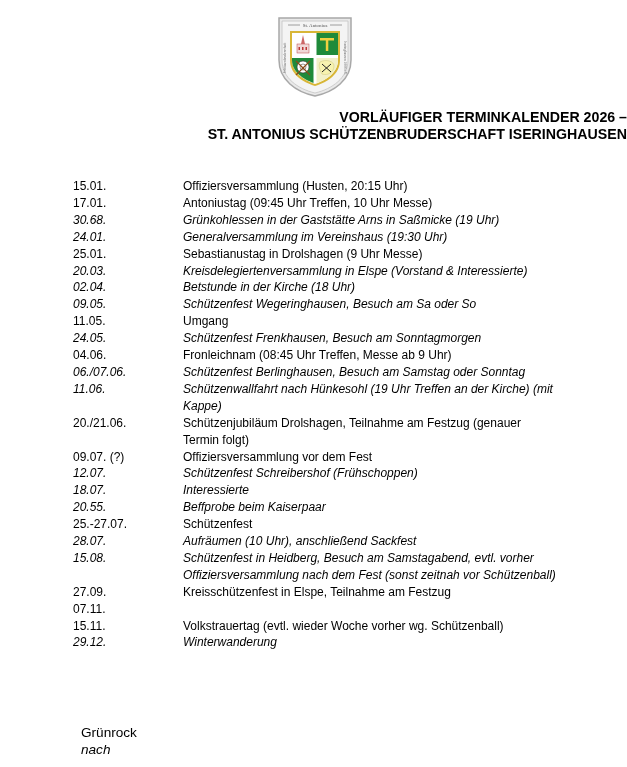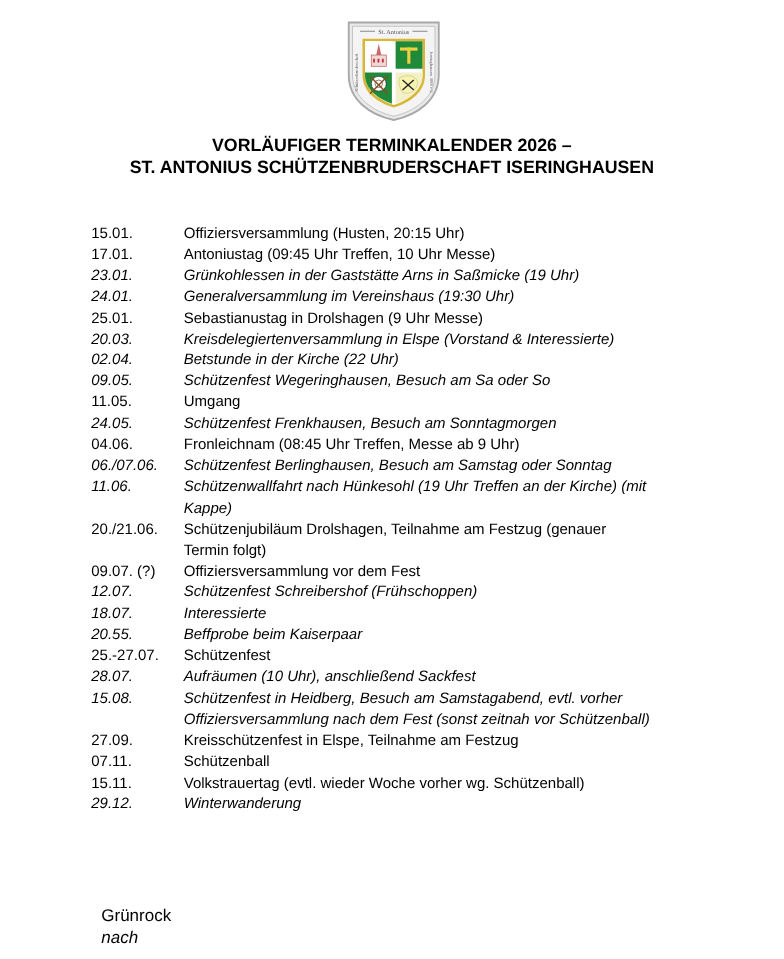--- a/index.html
+++ b/index.html
@@ -20,21 +20,21 @@
       left: 276px;
       top: 14px;
       width: 78px;
       height: 84px;
     }
     .title {
       position: absolute;
       left: 0;
       width: 627px;
       top: 109px;
-      text-align: center;
+      text-align: right;
       font-weight: bold;
       font-size: 14.2px;
       line-height: 16.5px;
     }
     .events {
       position: absolute;
       left: 73px;
       top: 178px;
       width: 520px;
       font-size: 12px;
@@ -43,20 +43,21 @@
     .ev {
       display: flex;
     }
     .ev .date {
       width: 74px;
       flex: 0 0 74px;
       white-space: nowrap;
     }
     .ev .desc {
       flex: 1;
+      margin-left: 36px;
     }
     .ev.italic {
       font-style: italic;
     }
     .legend {
       position: absolute;
       left: 81px;
       top: 725px;
       font-size: 13.6px;
       line-height: 16.9px;
@@ -116,38 +117,38 @@
 <div class="events">
   <div class="ev">
       <span class="date">15.01.</span>
       <span class="desc">Offiziersversammlung (Husten, 20:15 Uhr)</span>
     </div>
   <div class="ev">
       <span class="date">17.01.</span>
       <span class="desc">Antoniustag (09:45 Uhr Treffen, 10 Uhr Messe)</span>
     </div>
   <div class="ev italic">
-      <span class="date">23.01.</span>
+      <span class="date">30.68.</span>
       <span class="desc">Grünkohlessen in der Gaststätte Arns in Saßmicke (19 Uhr)</span>
     </div>
   <div class="ev italic">
       <span class="date">24.01.</span>
       <span class="desc">Generalversammlung im Vereinshaus (19:30 Uhr)</span>
     </div>
   <div class="ev">
       <span class="date">25.01.</span>
       <span class="desc">Sebastianustag in Drolshagen (9 Uhr Messe)</span>
     </div>
   <div class="ev italic">
       <span class="date">20.03.</span>
       <span class="desc" style="max-width:355px">Kreisdelegiertenversammlung in Elspe (Vorstand &amp; Interessierte)</span>
     </div>
   <div class="ev italic">
       <span class="date">02.04.</span>
-      <span class="desc">Betstunde in der Kirche (22 Uhr)</span>
+      <span class="desc">Betstunde in der Kirche (18 Uhr)</span>
     </div>
   <div class="ev italic">
       <span class="date">09.05.</span>
       <span class="desc">Schützenfest Wegeringhausen, Besuch am Sa oder So</span>
     </div>
   <div class="ev">
       <span class="date">11.05.</span>
       <span class="desc">Umgang</span>
     </div>
   <div class="ev italic">
@@ -197,21 +198,20 @@
   <div class="ev italic">
       <span class="date">15.08.</span>
       <span class="desc" style="max-width:400px">Schützenfest in Heidberg, Besuch am Samstagabend, evtl. vorher Offiziersversammlung nach dem Fest (sonst zeitnah vor Schützenball)</span>
     </div>
   <div class="ev">
       <span class="date">27.09.</span>
       <span class="desc">Kreisschützenfest in Elspe, Teilnahme am Festzug</span>
     </div>
   <div class="ev">
       <span class="date">07.11.</span>
-      <span class="desc">Schützenball</span>
     </div>
   <div class="ev">
       <span class="date">15.11.</span>
       <span class="desc" style="white-space:nowrap">Volkstrauertag (evtl. wieder Woche vorher wg. Schützenball)</span>
     </div>
   <div class="ev italic">
       <span class="date">29.12.</span>
       <span class="desc">Winterwanderung</span>
     </div>
 </div>

